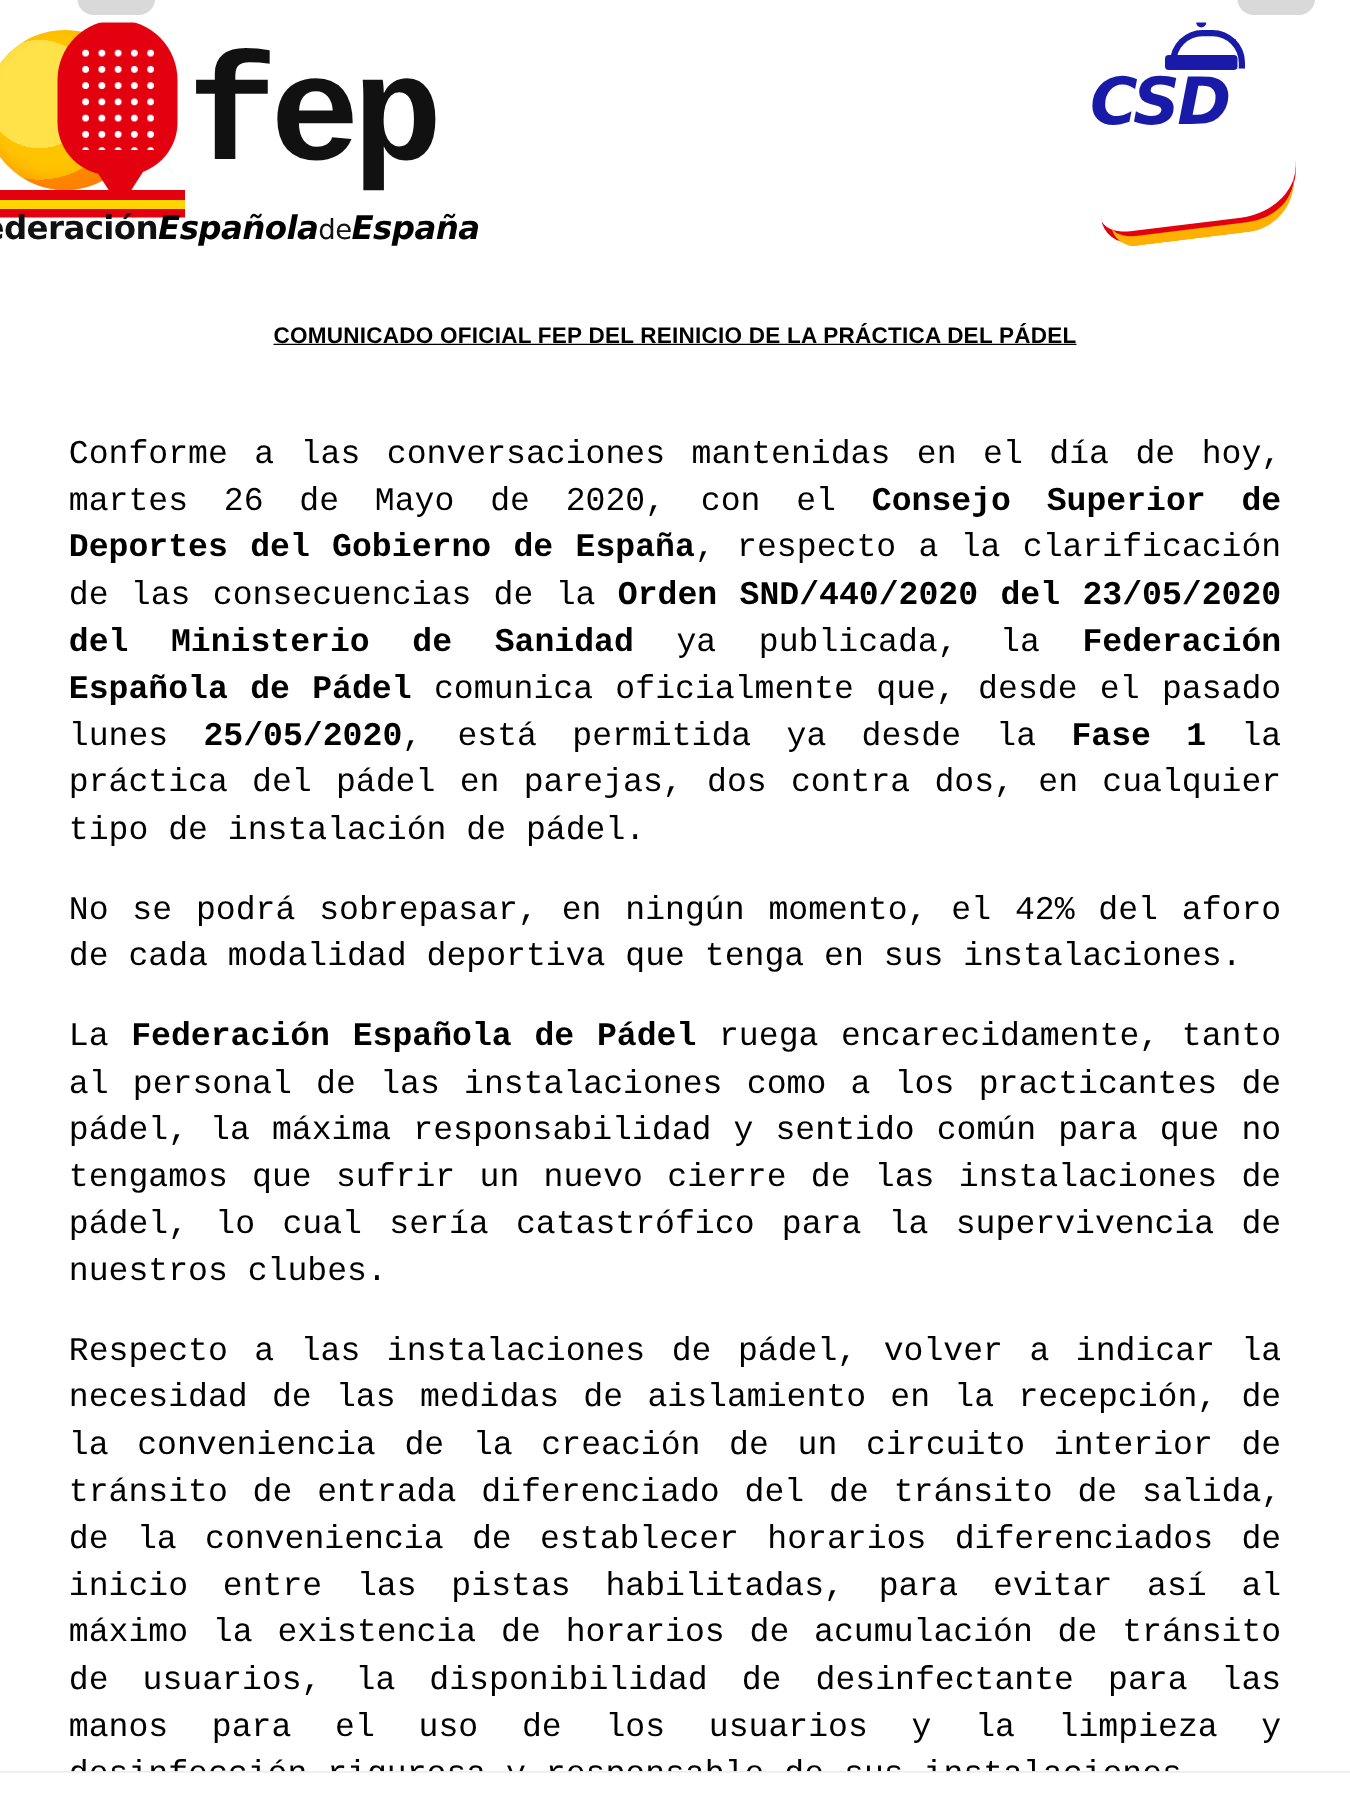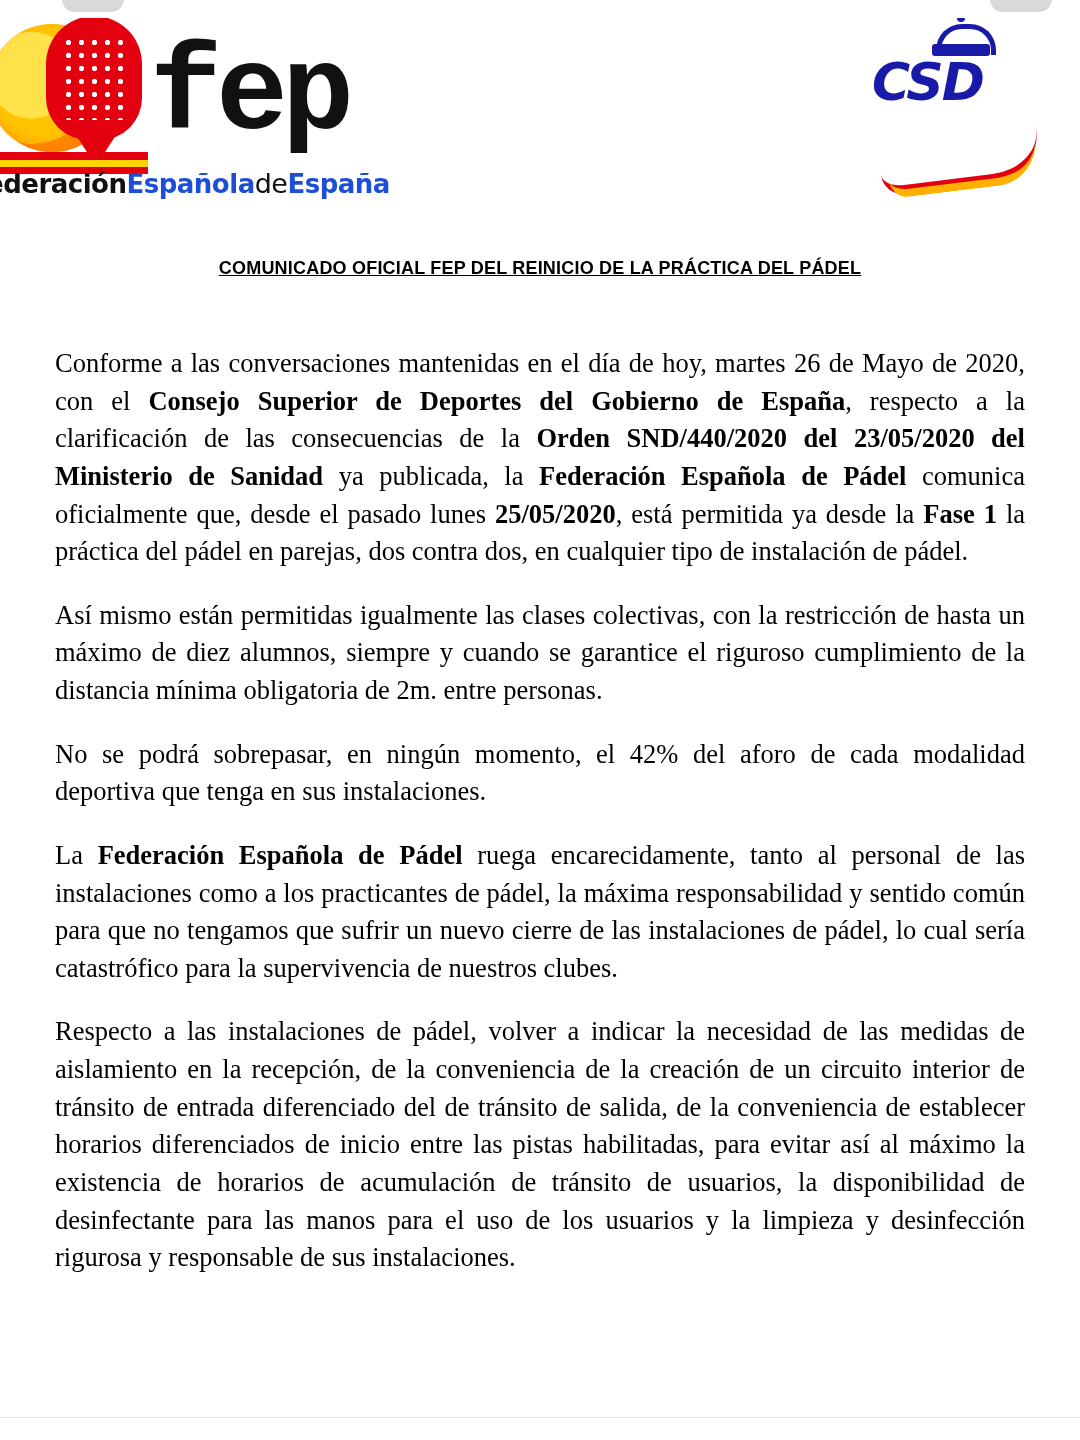--- a/index.html
+++ b/index.html
@@ -115,22 +115,22 @@
     position: absolute;
     left: -14px;
     top: 158px;
     font-family: "DejaVu Sans", sans-serif;
     font-size: 26px;
     font-weight: bold;
     letter-spacing: -0.5px;
     color: #111111;
     white-space: nowrap;
   }
-  .fep-sub .red { color: #1d4ed8; }
-  .fep-sub .thin { font-weight: normal; font-size: 27px; }
+  .fep-sub .red { color: #000000; font-style: italic; }
+  .fep-sub .thin { font-weight: normal; font-size: 22px; }
 
   
   .csd-logo {
     position: absolute;
     right: 28px;
     top: 18px;
     width: 180px;
     height: 170px;
   }
   .csd-crown {
@@ -209,21 +209,21 @@
     font-family: "Liberation Sans", sans-serif;
     font-size: 18px;
     font-weight: bold;
     text-decoration: underline;
     text-align: center;
     letter-spacing: 0.2px;
     margin: 0 0 66px 0;
     color: #000;
   }
   p.para {
-    font-family: Liberation Serif, serif;
+    font-family: Liberation Mono, monospace;
     font-size: 26.5px;
     line-height: 1.42;
     text-align: justify;
     text-justify: inter-word;
     margin: 0 0 26px 0;
     color: #000;
     hyphens: none;
   }
   p.para b { font-weight: bold; }
 
@@ -271,20 +271,19 @@
       <div class="s2"></div>
     </div>
   </div>
 
 </div>
 
 <div class="doc">
   <h1 class="doc-title">COMUNICADO OFICIAL FEP DEL REINICIO DE LA PRÁCTICA DEL PÁDEL</h1>
   <div>
     <p class="para"><span>Conforme a las conversaciones mantenidas en el día de hoy, martes 26 de Mayo de 2020, con el </span><b>Consejo Superior de Deportes del Gobierno de España</b><span>, respecto a la clarificación de las consecuencias de la </span><b>Orden SND/440/2020 del 23/05/2020 del Ministerio de Sanidad</b><span> ya publicada, la </span><b>Federación Española de Pádel</b><span> comunica oficialmente que, desde el pasado lunes </span><b>25/05/2020</b><span>, está permitida ya desde la </span><b>Fase 1</b><span> la práctica del pádel en parejas, dos contra dos, en cualquier tipo de instalación de pádel.</span></p>
-    <p class="para"><span>Así mismo están permitidas igualmente las clases colectivas, con la restricción de hasta un máximo de diez alumnos, siempre y cuando se garantice el riguroso cumplimiento de la distancia mínima obligatoria de 2m. entre personas.</span></p>
     <p class="para"><span>No se podrá sobrepasar, en ningún momento, el 42% del aforo de cada modalidad deportiva que tenga en sus instalaciones.</span></p>
     <p class="para"><span>La </span><b>Federación Española de Pádel</b><span> ruega encarecidamente, tanto al personal de las instalaciones como a los practicantes de pádel, la máxima responsabilidad y sentido común para que no tengamos que sufrir un nuevo cierre de las instalaciones de pádel, lo cual sería catastrófico para la supervivencia de nuestros clubes.</span></p>
     <p class="para"><span>Respecto a las instalaciones de pádel, volver a indicar la necesidad de las medidas de aislamiento en la recepción, de la conveniencia de la creación de un circuito interior de tránsito de entrada diferenciado del de tránsito de salida, de la conveniencia de establecer horarios diferenciados de inicio entre las pistas habilitadas, para evitar así al máximo la existencia de horarios de acumulación de tránsito de usuarios, la disponibilidad de desinfectante para las manos para el uso de los usuarios y la limpieza y desinfección rigurosa y responsable de sus instalaciones.</span></p>
   </div>
 </div>
 
 <div class="bottom-strip"></div>
 
 </body></html>

